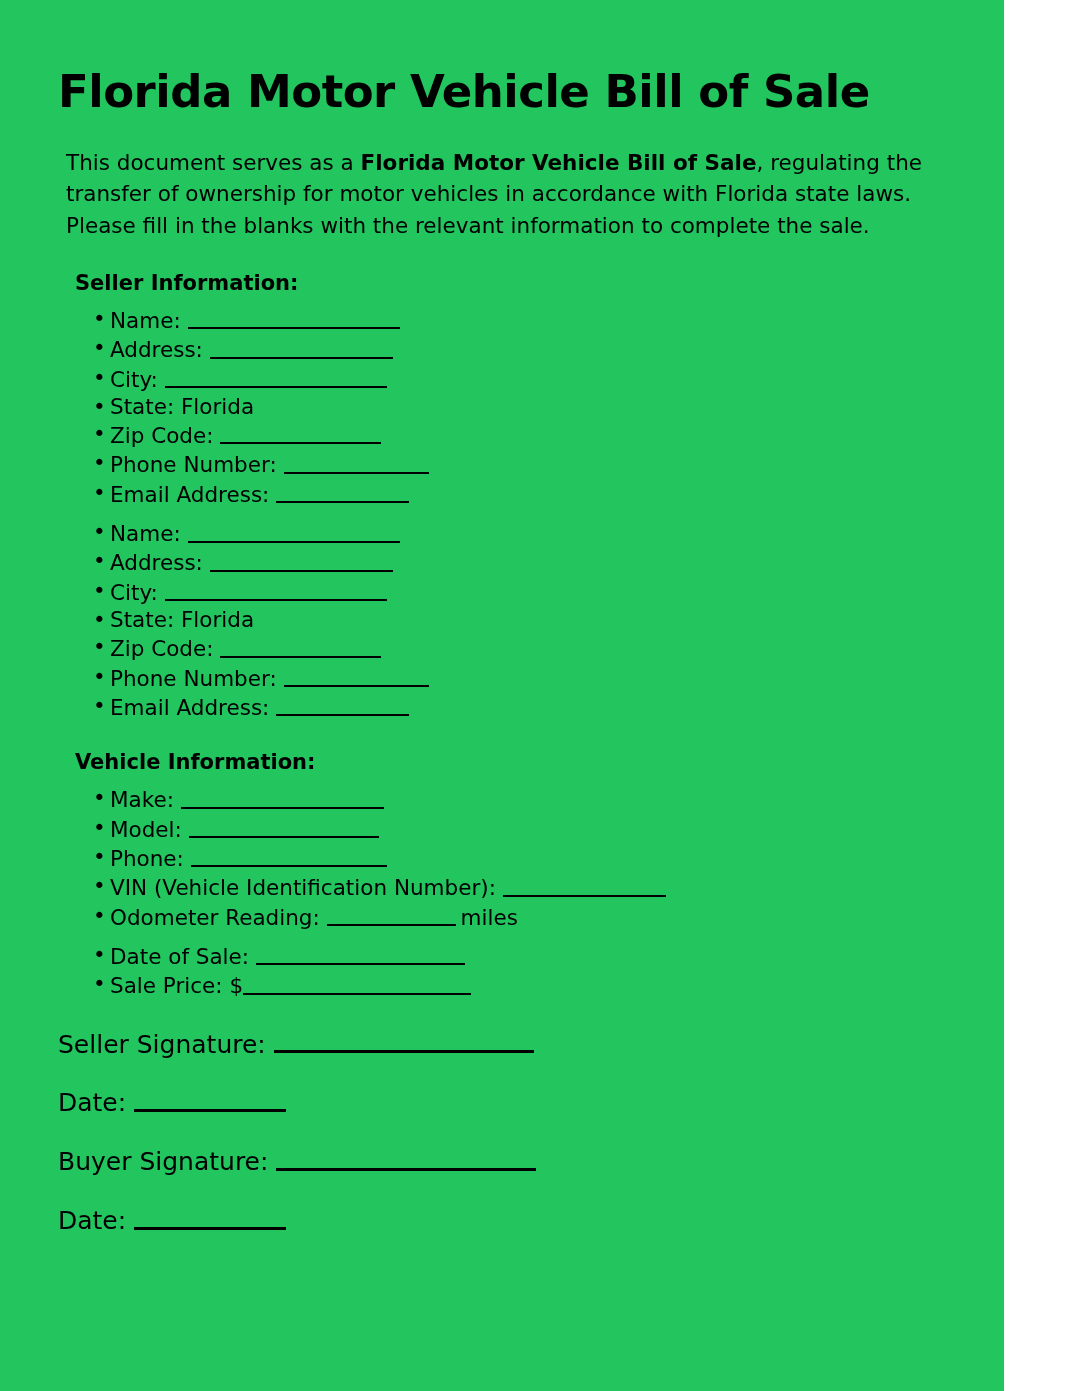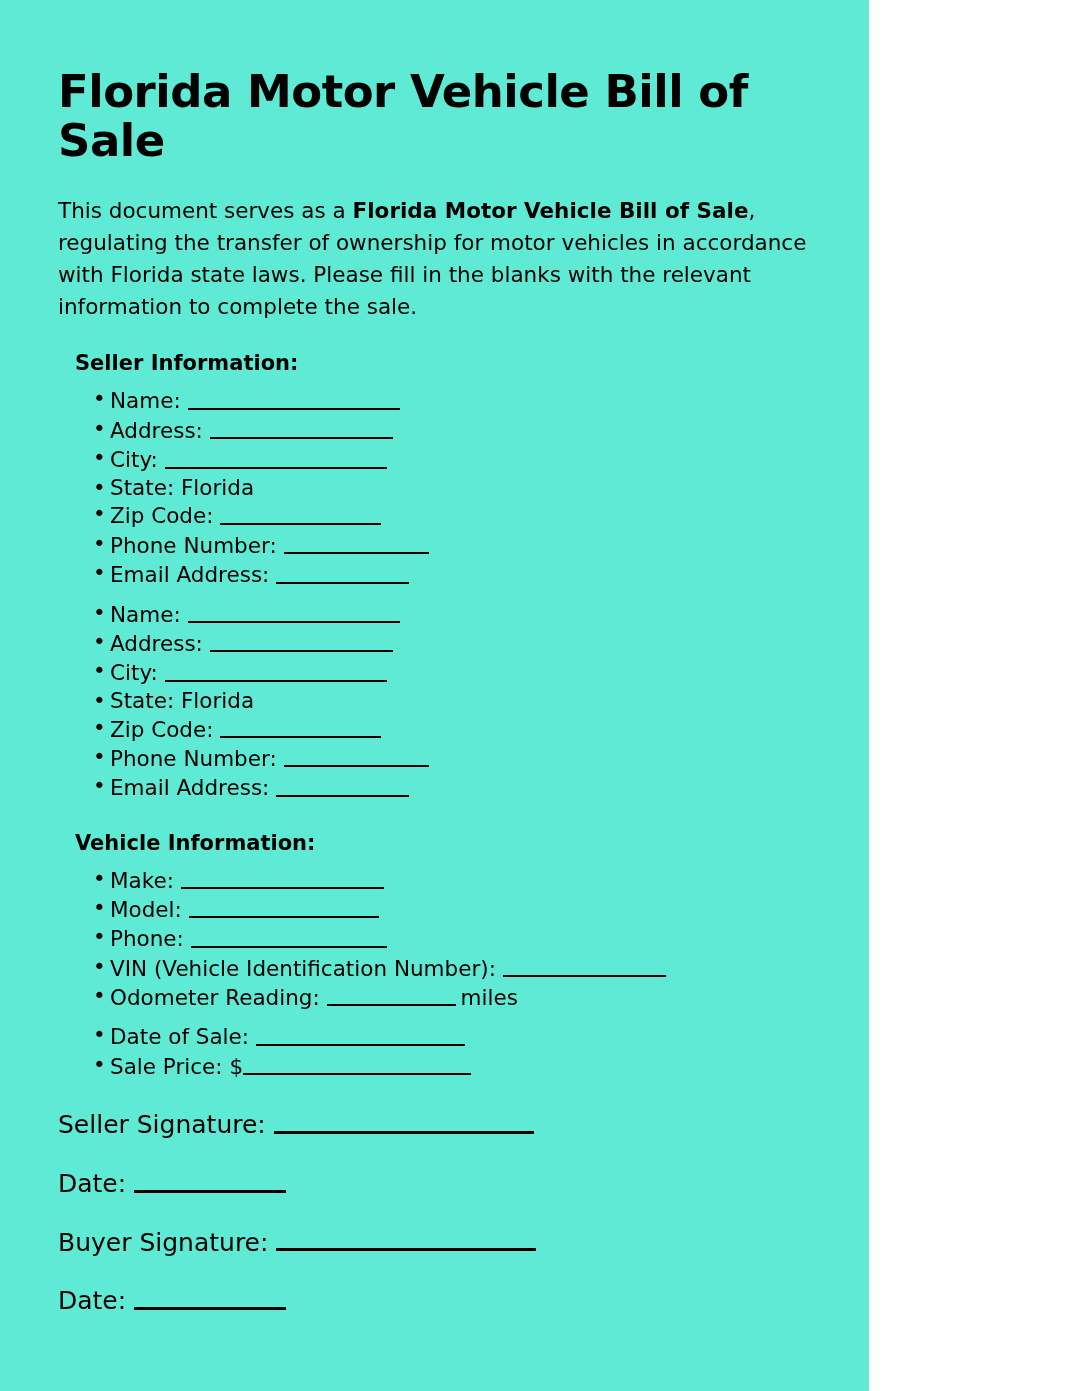--- a/index.html
+++ b/index.html
@@ -10,37 +10,37 @@
   }
   body {
     width: 1075px;
     min-height: 1391px;
     font-family: "DejaVu Sans", sans-serif;
     color: #000000;
     -webkit-font-smoothing: antialiased;
   }
   .page {
     position: relative;
-    width: 869px;
+    width: 1004px;
     min-height: 1391px;
     box-sizing: border-box;
     padding: 58px 59px 0 58px;
-    background: #5eead4;
+    background: #22c55e;
   }
   .doc-title {
     font-size: 45px;
     font-weight: bold;
     letter-spacing: -0.5px;
     line-height: 1.08;
     margin: 10px 0 0 0;
   }
   .intro {
     font-size: 21.5px;
     line-height: 1.48;
-    margin: 30px 0 0 0;
+    margin: 30px 0 0 8px;
     max-width: 962px;
   }
   .intro b { font-weight: bold; }
 
   .section-heading {
     font-size: 21px;
     font-weight: bold;
     margin: 29px 0 0 17px;
   }
 

